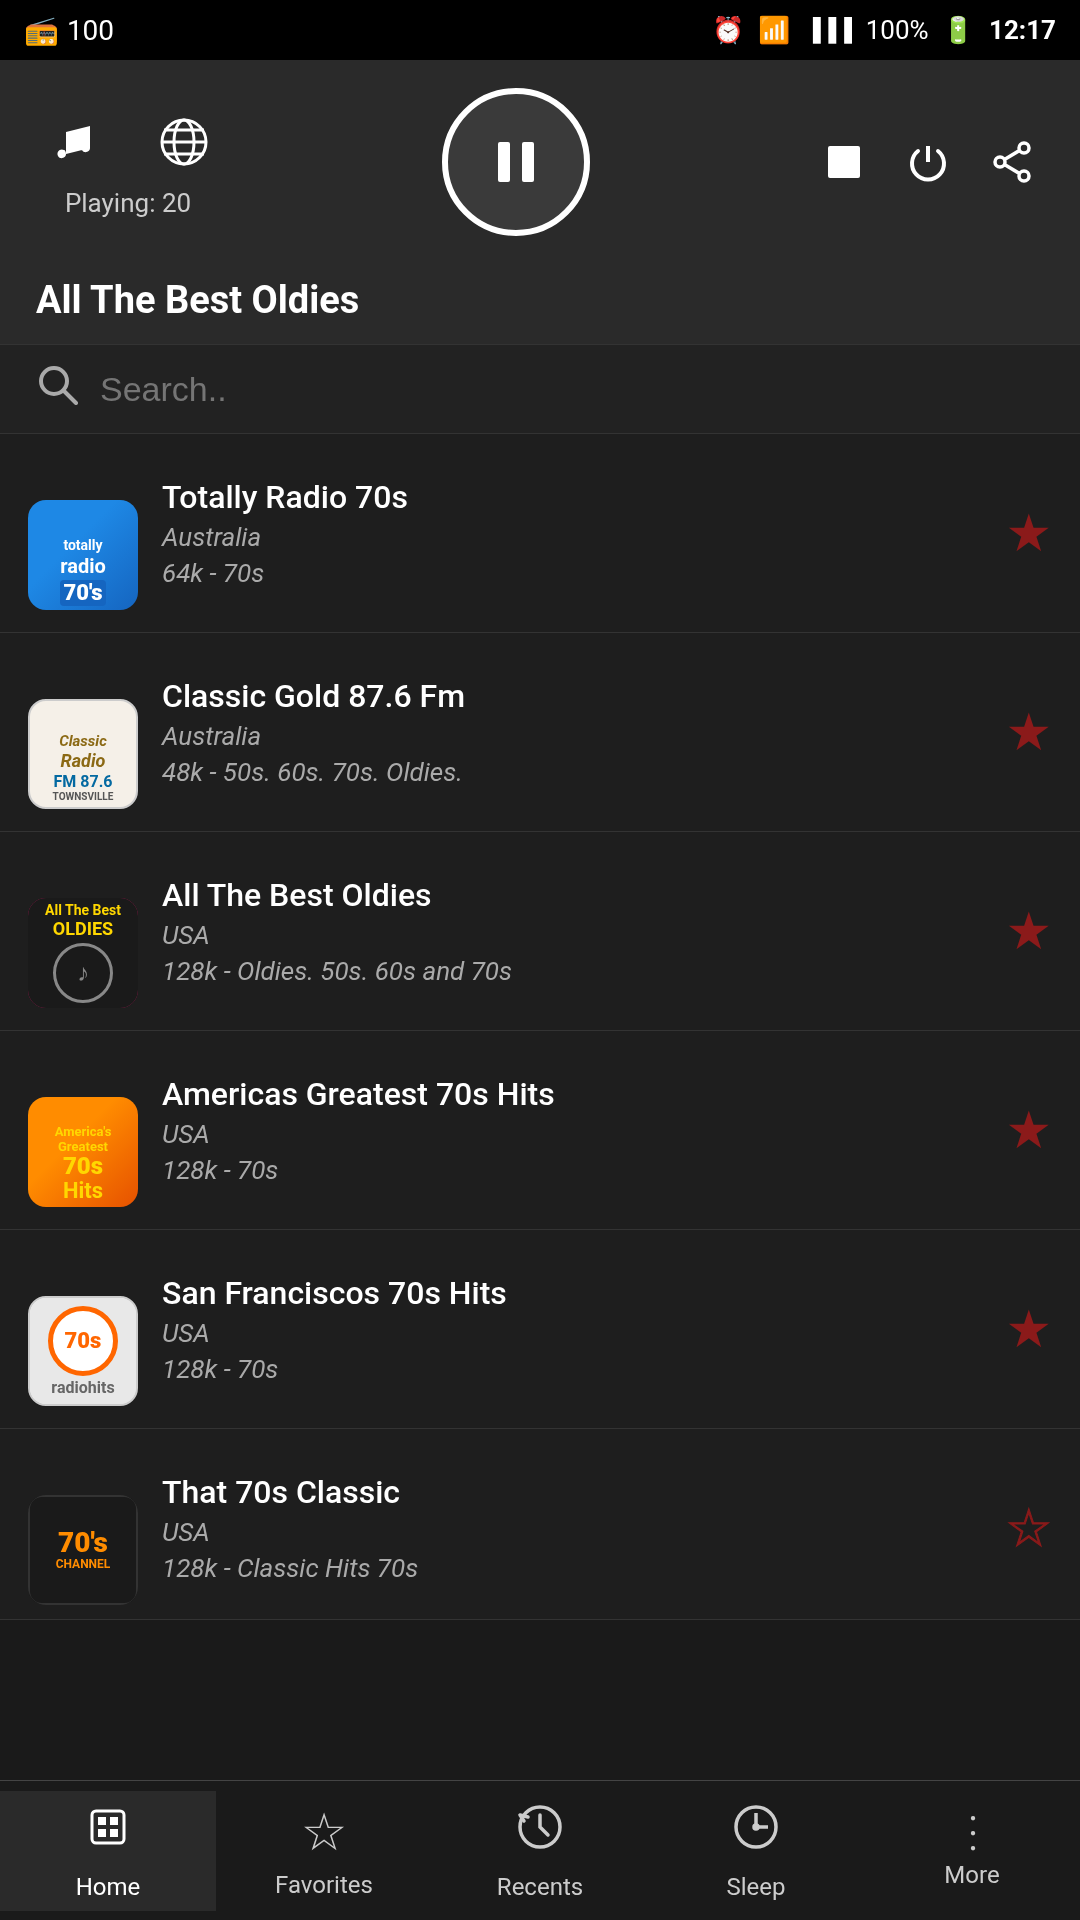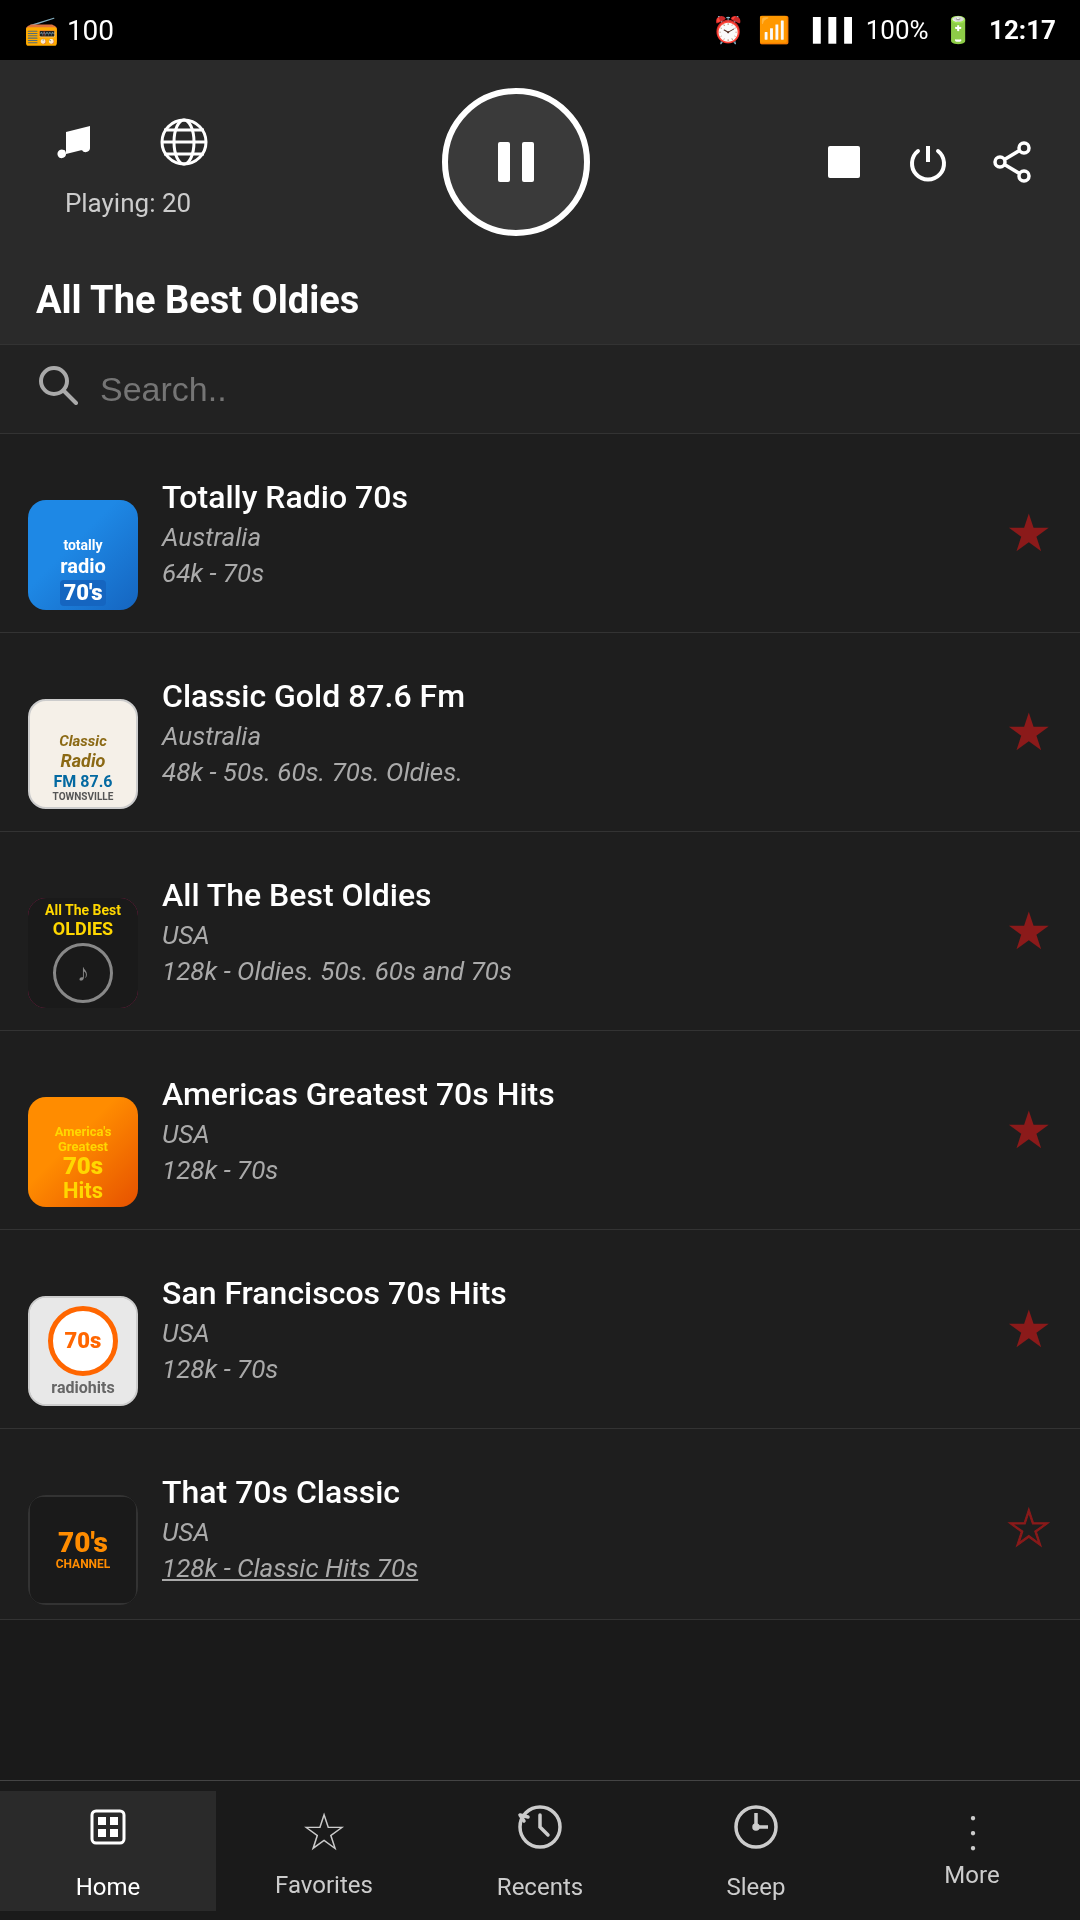--- a/index.html
+++ b/index.html
@@ -409,21 +409,21 @@
     <div class="station-item" style="padding-bottom: 14px;">
       <div class="station-logo logo-that70s">
         <div style="text-align:center; background:#1a1a1a; width:100%; height:100%; display:flex; flex-direction:column; align-items:center; justify-content:center; border-radius:14px; border:2px solid #333;">
           <div style="color:#ff8c00; font-size:28px; font-weight:900; line-height:1.0;">70's</div>
           <div style="color:#ff8c00; font-size:12px; font-weight:bold;">CHANNEL</div>
         </div>
       </div>
       <div class="station-info">
         <span class="station-name">That 70s Classic</span>
         <span class="station-country">USA</span>
-        <span class="station-bitrate" style="overflow:hidden; max-height:36px;text-decoration:underline;">128k - Classic Hits 70s</span>
+        <span class="station-bitrate" style="overflow:hidden; max-height:36px;">128k - Classic Hits 70s</span>
       </div>
       <button class="star-btn star-empty" style="color:#8b1a1a; -webkit-text-stroke: 1px #8b1a1a; text-stroke: 1px #8b1a1a;">☆</button>
     </div>
 
   </div>
 </div>
 
 <div class="bottom-nav">
 
   <div class="nav-item active">

